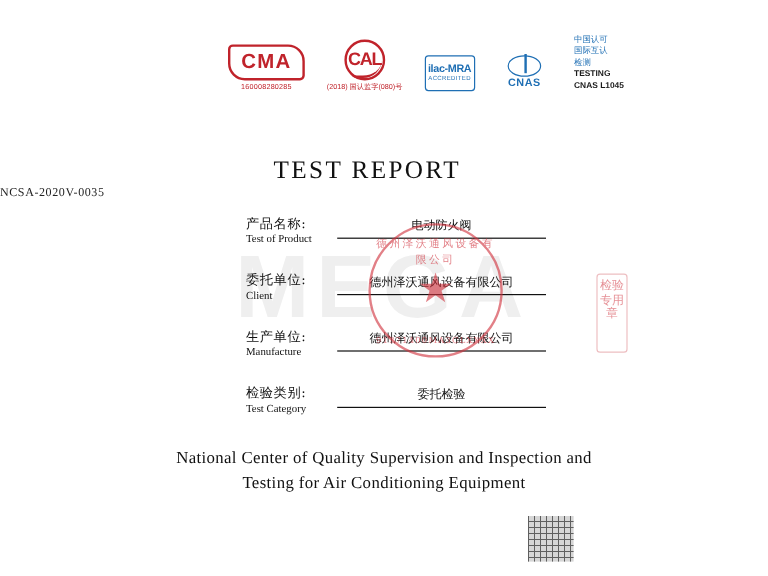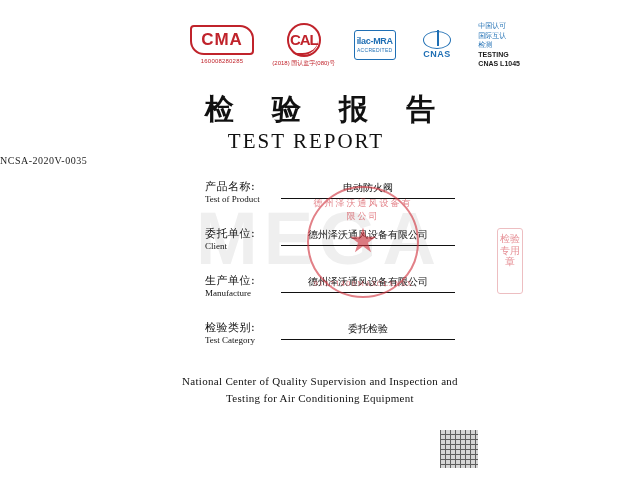--- a/index.html
+++ b/index.html
@@ -22,21 +22,21 @@
   }
 
   
   .logo-strip {
     position: absolute;
     top: 14px;
     left: 190px;
     width: 330px;
     height: 62px;
     display: flex;
-    align-items: center;
+    align-items: flex-end;
     justify-content: space-between;
   }
   .logo-block {
     display: flex;
     flex-direction: column;
     align-items: center;
     line-height: 1.05;
   }
 
   
@@ -267,21 +267,21 @@
   .footer .org-cn {
     font-family: "DejaVu Serif", serif;
     font-size: 14.5px;
     font-weight: bold;
     letter-spacing: 2px;
     color: #111111;
   }
   .footer .org-en1,
   .footer .org-en2 {
     font-family: "Liberation Serif", serif;
-    font-size: 11px;
+    font-size: 14px;
     letter-spacing: 0.3px;
     color: #111111;
     margin-top: 7px;
   }
   .footer .org-en2 {
     margin-top: 5px;
   }
 
   
   .wm-mega {
@@ -407,21 +407,20 @@
       <div class="blue">国际互认</div>
       <div class="blue">检测</div>
       <div class="bold">TESTING</div>
       <div class="bold">CNAS L1045</div>
     </div>
 
   </div>
 
   <div class="wm-mega">MEGA</div>
 
-  <div class="title-cn">检 验 报 告</div>
   <div class="title-en">TEST REPORT</div>
   <div class="report-no">NCSA-2020V-0035</div>
 
   <div class="fields">
 
     <div class="field-row">
       <div class="field-label">
         <span class="cn">产品名称:</span>
         <span class="en">Test of Product</span>
       </div>

